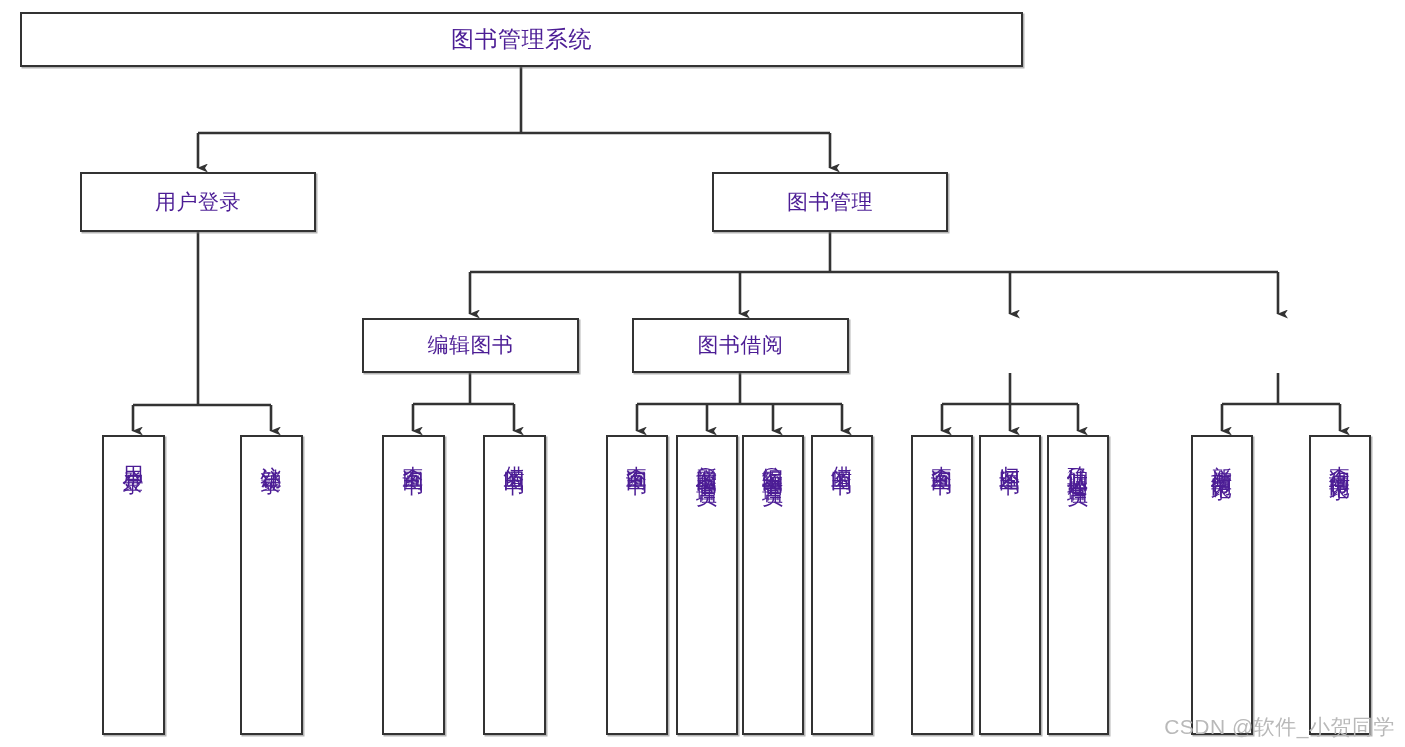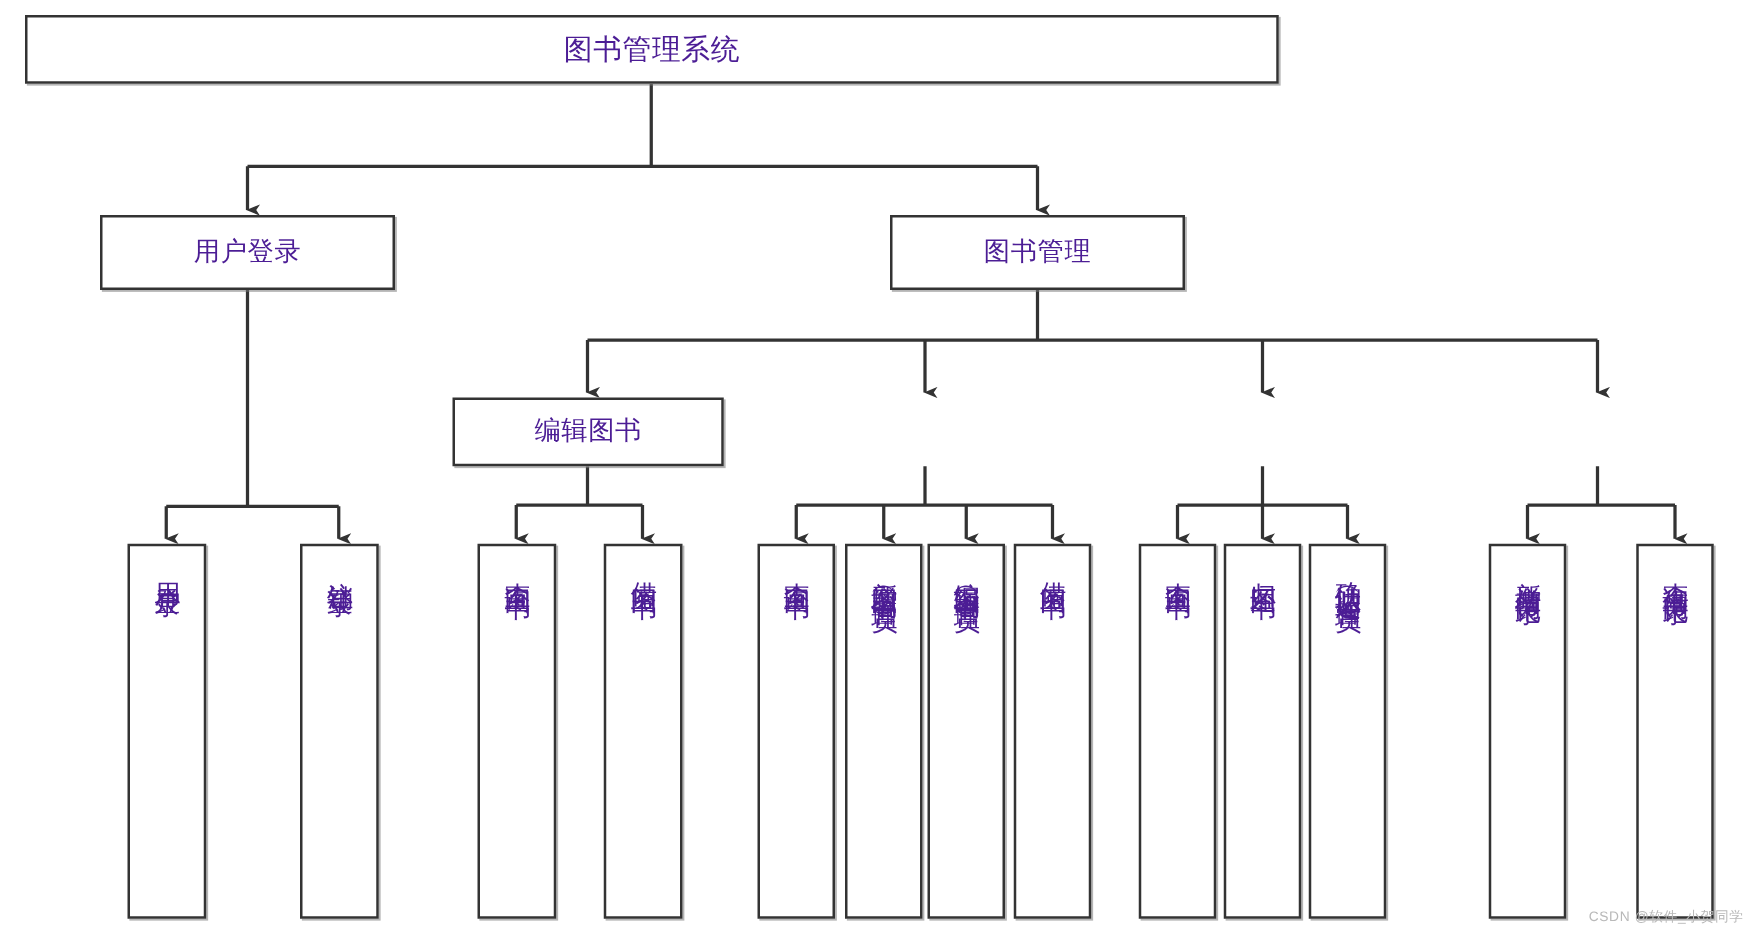--- a/index.html
+++ b/index.html
@@ -51,21 +51,21 @@
     text-orientation: upright;
     letter-spacing: 3px;
     line-height: 1;
     white-space: nowrap;
     max-height: 286px;
   }
   #watermark {
     position: absolute;
     right: 10px;
     bottom: 6px;
-    font-size: 11px;
+    font-size: 21px;
     color: #b9b9b9;
     letter-spacing: 0.5px;
     z-index: 5;
     white-space: nowrap;
   }
 </style>
 </head>
 <body>
 
 <div id="canvas">
@@ -127,20 +127,23 @@
   <div class="node level2" style="left:80px; top:172px; width:236px; height:60px;">
     <span class="label">用户登录</span>
   </div>
   <div class="node level2" style="left:712px; top:172px; width:236px; height:60px;">
     <span class="label">图书管理</span>
   </div>
 
   <div class="node level3" style="left:362px; top:318px; width:217px; height:55px;">
     <span class="label">编辑图书</span>
   </div>
+  <div class="node level3" style="left:632px; top:318px; width:217px; height:55px;">
+    <span class="label">图书借阅</span>
+  </div>
 
   <div class="node leaf" style="left:102px; top:435px; width:63px; height:300px;">
     <span class="label">用户登录</span>
   </div>
   <div class="node leaf" style="left:240px; top:435px; width:63px; height:300px;">
     <span class="label">注销登录</span>
   </div>
 
   <div class="node leaf" style="left:382px; top:435px; width:63px; height:300px;">
     <span class="label">查询图书</span>

